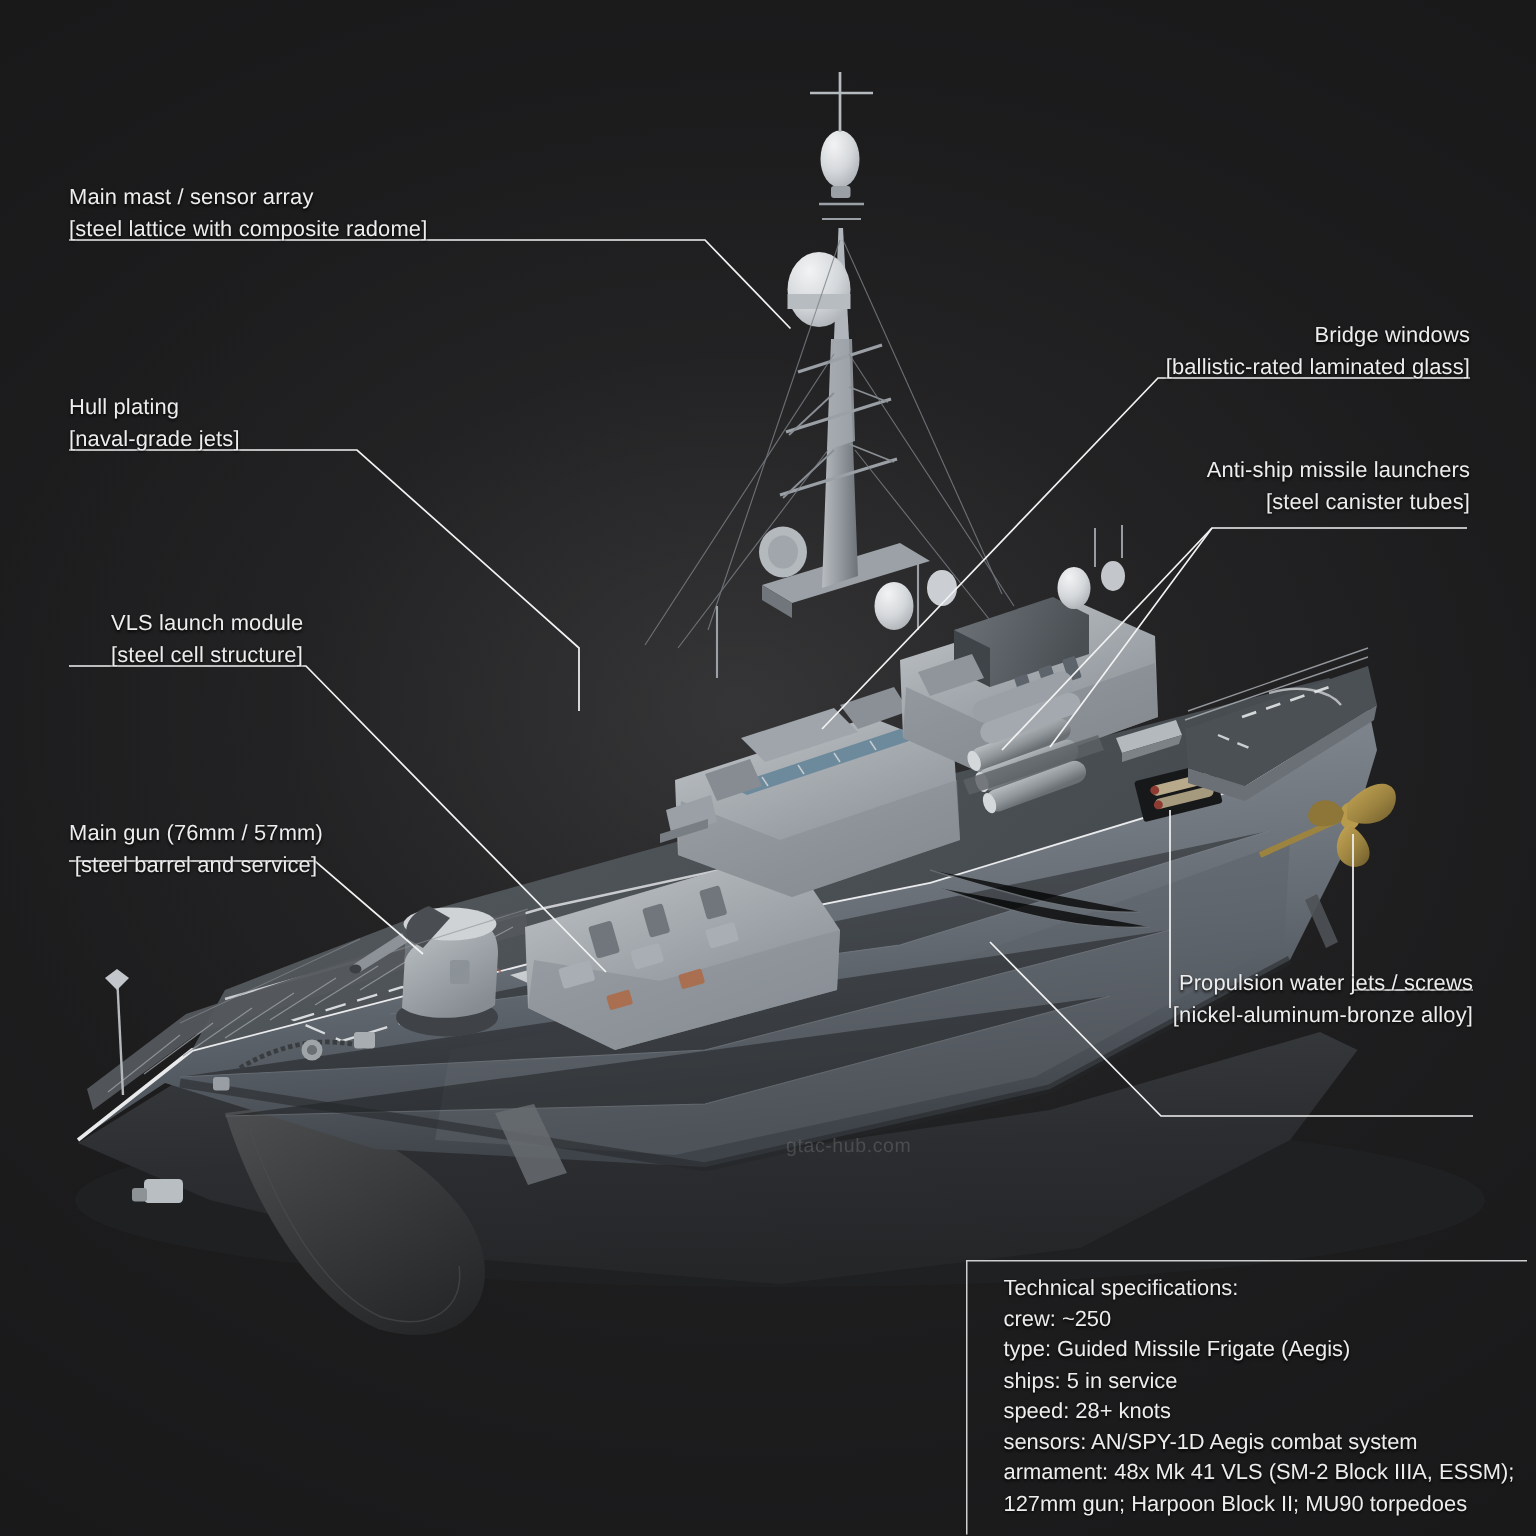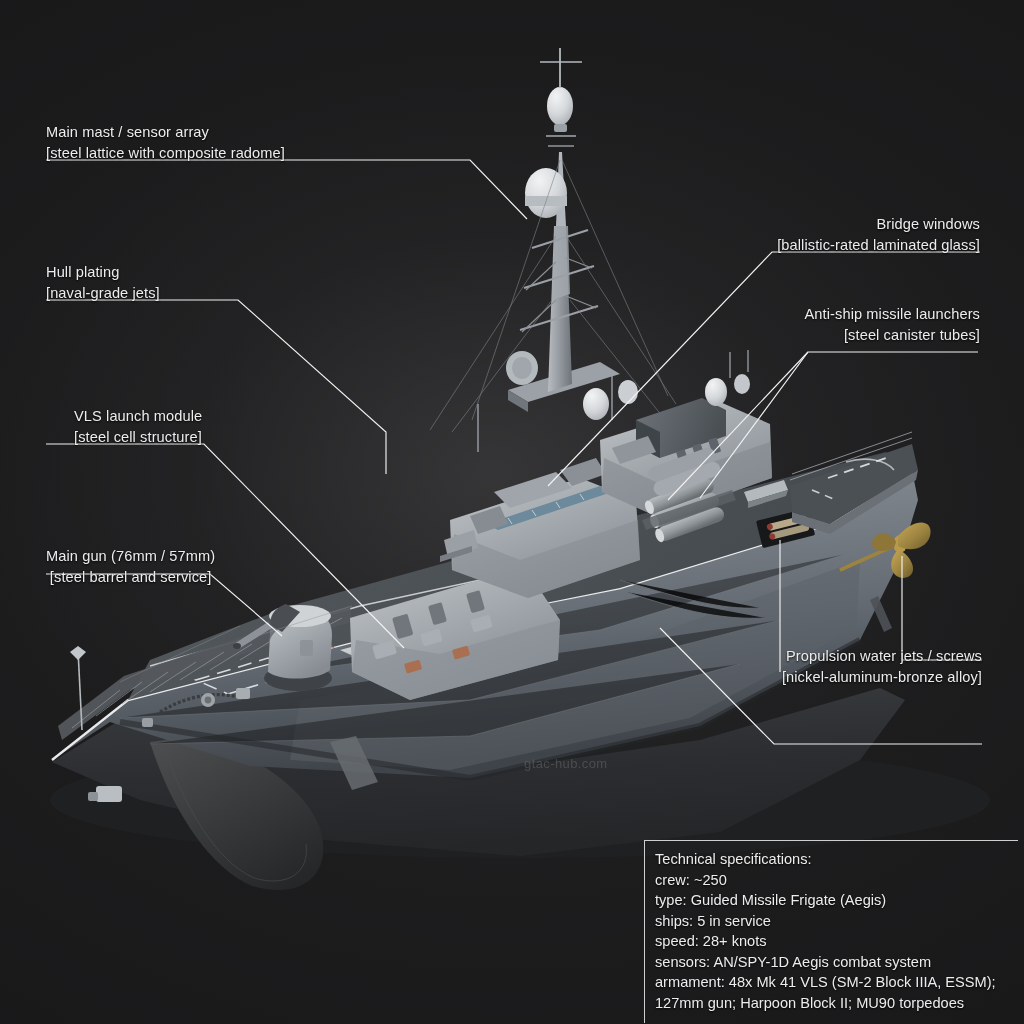--- a/index.html
+++ b/index.html
@@ -51,21 +51,21 @@
   .callout .ln1 { display: block; }
   .callout .ln2 { display: block; }
   .callout.right { text-align: right; }
 
   
   #spec-panel {
     position: absolute;
     left: 644px;
     top: 840px;
     width: 374px;
-    padding: 8px 8px 10px 10px;
+    padding: 8px 8px 10px 24px;
     box-sizing: border-box;
     border-top: 1.4px solid #cfcfcf;
     border-left: 1.4px solid #cfcfcf;
     color: #ededed;
     font-size: 14.6px;
     line-height: 20.5px;
     white-space: nowrap;
     text-shadow: 0 1px 2px rgba(0,0,0,0.9);
   }
   #spec-panel .spec-line { display: block; }

